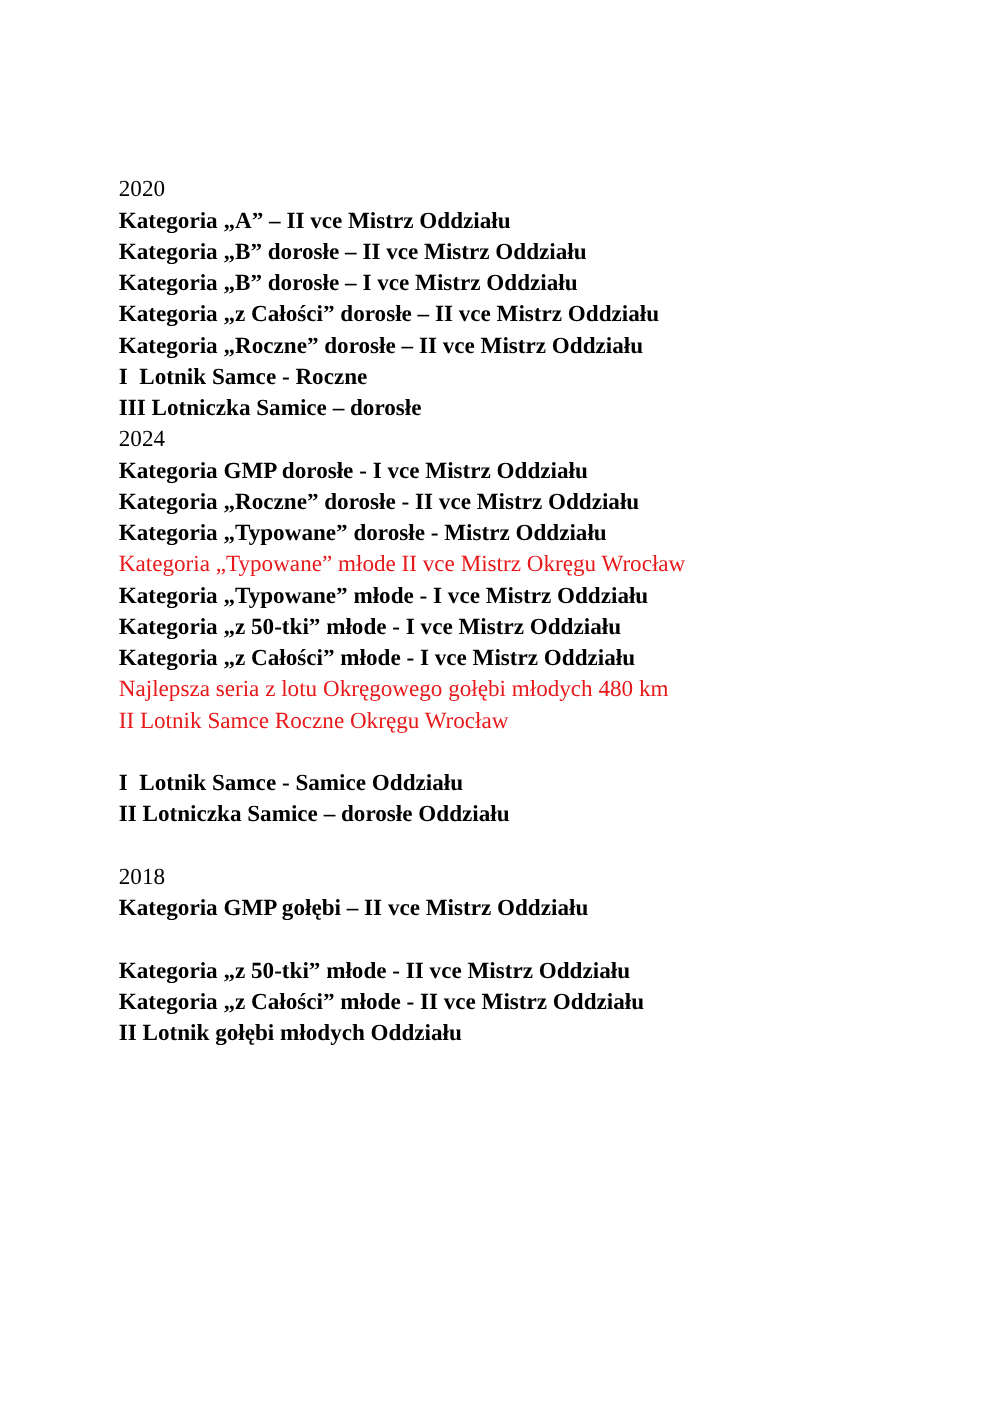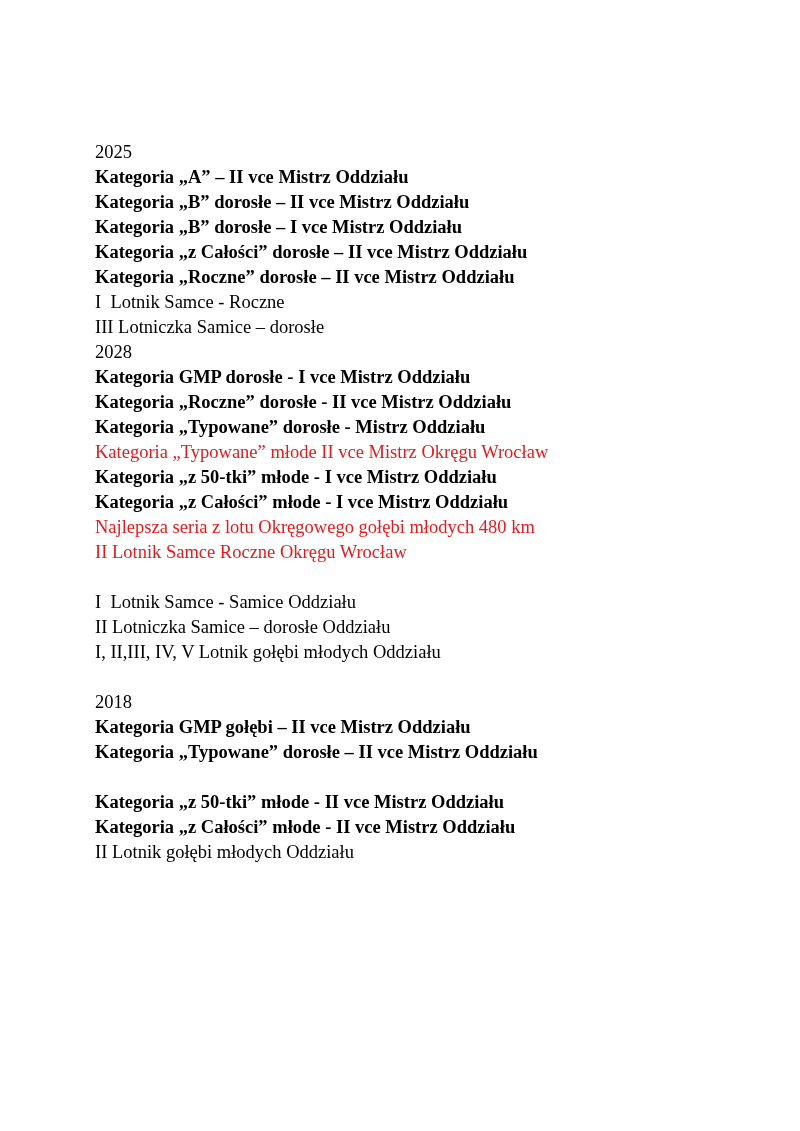--- a/index.html
+++ b/index.html
@@ -26,64 +26,63 @@
     font-size: 18.5px;
     line-height: 25px;
   }
   .line {
     white-space: pre-wrap;
     margin: 0;
     padding: 0;
     min-height: 25px;
   }
   .bold {
-    font-weight: normal;
+    font-weight: bold;
   }
   .red {
     color: #e8191b;
     font-weight: normal;
   }
   .spacer {
     height: 25px;
   }
   .year {
     font-weight: normal;
   }
   
   .run-normal { font-weight: bold; }
   .run-bold { font-weight: bold; }
 </style>
 </head>
 <body>
 
 <div class="page">
   <div class="doc-body" id="doc-body">
-      <div class="line year">2025</div>
+      <div class="line year">2020</div>
       <div class="line"><span class="run-normal">Kategoria „A” – </span><span class="run-bold">II vce Mistrz Oddziału</span></div>
       <div class="line"><span class="run-normal">Kategoria „B” dorosłe – </span><span class="run-bold">II vce Mistrz Oddziału</span></div>
       <div class="line"><span class="run-normal">Kategoria „B” dorosłe – </span><span class="run-bold">I vce Mistrz Oddziału</span></div>
       <div class="line"><span class="run-normal">Kategoria „z Całości” dorosłe – </span><span class="run-bold">II vce Mistrz Oddziału</span></div>
       <div class="line"><span class="run-normal">Kategoria „Roczne” dorosłe – </span><span class="run-bold">II vce Mistrz Oddziału</span></div>
       <div class="line"><span class="bold">I  Lotnik Samce - Roczne</span></div>
       <div class="line"><span class="bold">III Lotniczka Samice – dorosłe</span></div>
-      <div class="line year">2028</div>
+      <div class="line year">2024</div>
       <div class="line"><span class="run-normal">Kategoria GMP dorosłe - </span><span class="run-bold">I vce Mistrz Oddziału</span></div>
       <div class="line"><span class="run-normal">Kategoria „Roczne” dorosłe - </span><span class="run-bold">II vce Mistrz Oddziału</span></div>
       <div class="line"><span class="run-normal">Kategoria „Typowane” dorosłe - </span><span class="run-bold">Mistrz Oddziału</span></div>
       <div class="line"><span class="red">Kategoria „Typowane” młode II vce Mistrz Okręgu Wrocław</span></div>
+      <div class="line"><span class="run-normal">Kategoria „Typowane” młode - </span><span class="run-bold">I vce Mistrz Oddziału</span></div>
       <div class="line"><span class="run-normal">Kategoria „z 50-tki” młode - </span><span class="run-bold">I vce Mistrz Oddziału</span></div>
       <div class="line"><span class="run-normal">Kategoria „z Całości” młode - </span><span class="run-bold">I vce Mistrz Oddziału</span></div>
       <div class="line"><span class="red">Najlepsza seria z lotu Okręgowego gołębi młodych 480 km</span></div>
       <div class="line"><span class="red">II Lotnik Samce Roczne Okręgu Wrocław</span></div>
       <div class="spacer"></div>
       <div class="line"><span class="bold">I  Lotnik Samce - Samice Oddziału</span></div>
       <div class="line"><span class="bold">II Lotniczka Samice – dorosłe Oddziału</span></div>
-      <div class="line"><span class="bold">I, II,III, IV, V Lotnik gołębi młodych Oddziału</span></div>
       <div class="spacer"></div>
       <div class="line year">2018</div>
       <div class="line"><span class="run-normal">Kategoria GMP gołębi – </span><span class="run-bold">II vce Mistrz Oddziału</span></div>
-      <div class="line"><span class="run-normal">Kategoria „Typowane” dorosłe – </span><span class="run-bold">II vce Mistrz Oddziału</span></div>
       <div class="spacer"></div>
       <div class="line"><span class="run-normal">Kategoria „z 50-tki” młode - </span><span class="run-bold">II vce Mistrz Oddziału</span></div>
       <div class="line"><span class="run-normal">Kategoria „z Całości” młode - </span><span class="run-bold">II vce Mistrz Oddziału</span></div>
       <div class="line"><span class="bold">II Lotnik gołębi młodych Oddziału</span></div>
     </div>
 </div>
 
 </body></html>

